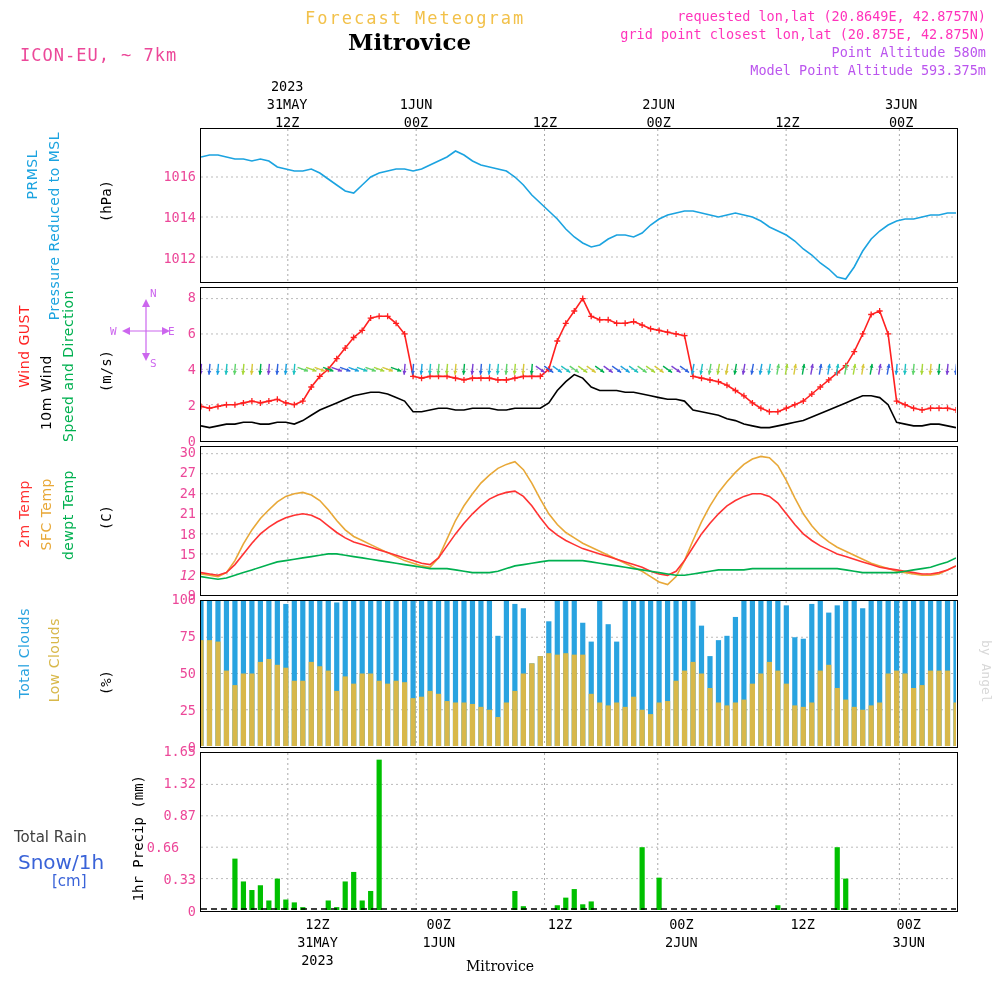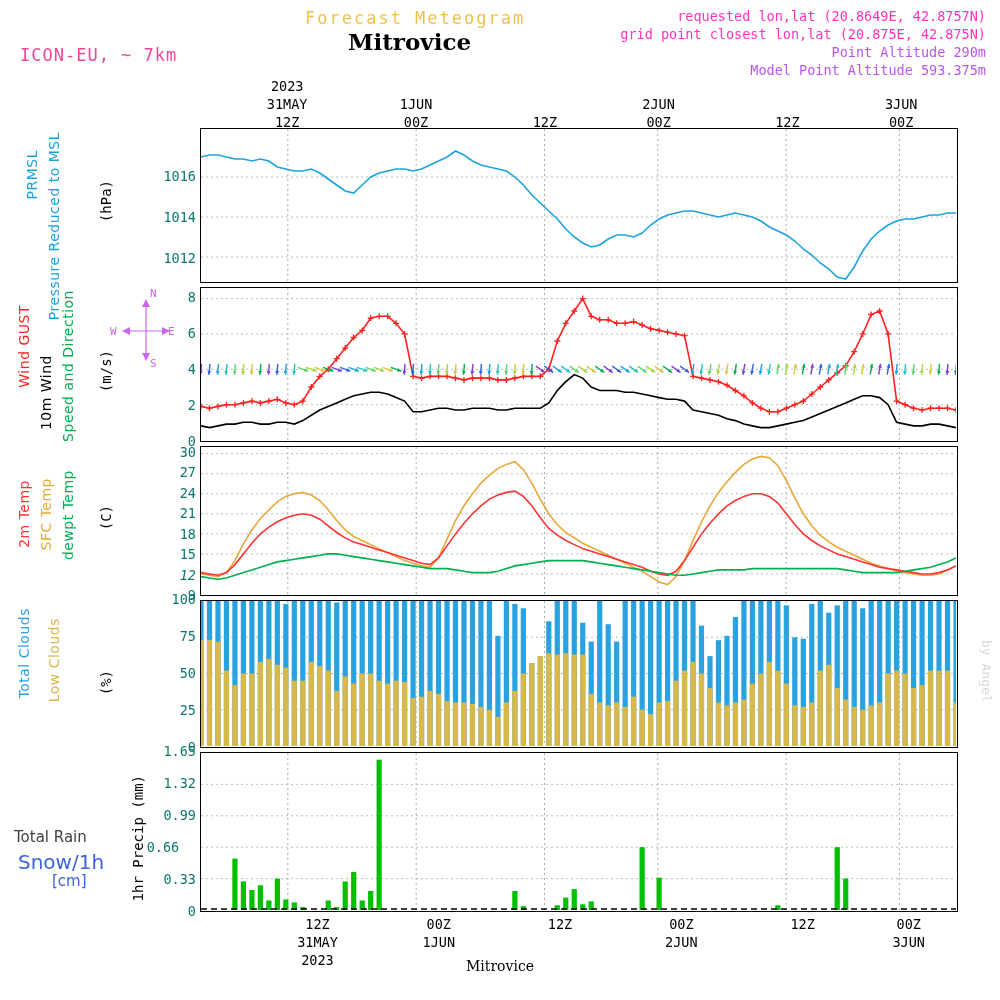--- a/index.html
+++ b/index.html
@@ -24,39 +24,39 @@
 
   
   .panel{position:absolute;left:200px;border:1.5px solid #000;background:#fff;box-sizing:border-box;}
   #p-press{top:128px;width:758px;height:155px;}
   #p-wind {top:287px;width:758px;height:155px;}
   #p-temp {top:446px;width:758px;height:150px;}
   #p-cloud{top:600px;width:758px;height:148px;}
   #p-prec {top:752px;width:758px;height:160px;}
 
   
-  .ylab{position:absolute;text-align:right;font-size:13.5px;color:#0f766e;font-family:"DejaVu Sans Mono",monospace;}
+  .ylab{position:absolute;text-align:right;font-size:13.5px;color:#ec4899;font-family:"DejaVu Sans Mono",monospace;}
   .xtick{position:absolute;font-size:13.5px;color:#000;font-family:"DejaVu Sans Mono",monospace;text-align:center;}
 
   
   .vcap{position:absolute;writing-mode:vertical-rl;transform:rotate(180deg);font-size:14px;letter-spacing:0.5px;}
   .vunit{position:absolute;writing-mode:vertical-rl;transform:rotate(180deg);font-size:14px;color:#000;font-family:"DejaVu Sans Mono",monospace;}
 
   svg{display:block;}
   #foot-name{position:absolute;left:0;right:0;top:958px;text-align:center;font-size:14px;color:#000;font-family:"DejaVu Serif",serif;}
 </style>
 </head>
 <body>
 
 <div class="abs mono" id="hdr-forecast">Forecast Meteogram</div>
 <div class="abs" id="hdr-title">Mitrovice</div>
 <div class="abs mono" id="hdr-model">ICON-EU, ~ 7km</div>
 <div class="abs mono" id="hdr-req">requested lon,lat (20.8649E, 42.8757N)</div>
 <div class="abs mono" id="hdr-grid">grid point closest lon,lat (20.875E, 42.875N)</div>
-<div class="abs mono" id="hdr-alt">Point Altitude 290m</div>
+<div class="abs mono" id="hdr-alt">Point Altitude 580m</div>
 <div class="abs mono" id="hdr-malt">Model Point Altitude 593.375m</div>
 <div class="abs mono" id="watermark">by Angel</div>
 
 <div id="top-axis"></div>
 
 <div class="panel" id="p-press">
     <svg width="755" height="152" style="position: absolute; left: 0px; top: 0px;">
       <line x1="86.825" y1="0" x2="86.825" y2="152" stroke="#aaa" stroke-width="1" stroke-dasharray="2,3"></line>
       <line x1="215.17499999999998" y1="0" x2="215.17499999999998" y2="152" stroke="#aaa" stroke-width="1" stroke-dasharray="2,3"></line>
       <line x1="343.52500000000003" y1="0" x2="343.52500000000003" y2="152" stroke="#aaa" stroke-width="1" stroke-dasharray="2,3"></line>
@@ -668,21 +668,21 @@
 <div class="ylab" style="left: 130px; width: 66px; top: 464.273px;">27</div>
 <div class="ylab" style="left: 130px; width: 66px; top: 443.818px;">30</div>
 <div class="ylab" style="left: 130px; width: 66px; top: 739px;">0</div>
 <div class="ylab" style="left: 130px; width: 66px; top: 702px;">25</div>
 <div class="ylab" style="left: 130px; width: 66px; top: 665px;">50</div>
 <div class="ylab" style="left: 130px; width: 66px; top: 628px;">75</div>
 <div class="ylab" style="left: 130px; width: 66px; top: 591px;">100</div>
 <div class="ylab" style="left: 130px; width: 66px; top: 903px;">0</div>
 <div class="ylab" style="left: 130px; width: 66px; top: 871px;">0.33</div>
 <div class="ylab" style="left: 130px; width: 66px; top: 839px; text-align: center;">0.66</div>
-<div class="ylab" style="left: 130px; width: 66px; top: 807px;">0.99</div>
+<div class="ylab" style="left: 130px; width: 66px; top: 807px;">0.87</div>
 <div class="ylab" style="left: 130px; width: 66px; top: 775px;">1.32</div>
 <div class="ylab" style="left: 130px; width: 66px; top: 743px;">1.65</div>
 <div class="xtick" style="left: 242.17px; width: 90px; top: 78px;">2023</div>
 <div class="xtick" style="left: 242.17px; width: 90px; top: 96px;">31MAY</div>
 <div class="xtick" style="left: 242.17px; width: 90px; top: 114px;">12Z</div>
 <div class="xtick" style="left: 371.03px; width: 90px; top: 96px;">1JUN</div>
 <div class="xtick" style="left: 371.03px; width: 90px; top: 114px;">00Z</div>
 <div class="xtick" style="left: 499.89px; width: 90px; top: 114px;">12Z</div>
 <div class="xtick" style="left: 613.59px; width: 90px; top: 96px;">2JUN</div>
 <div class="xtick" style="left: 613.59px; width: 90px; top: 114px;">00Z</div>

